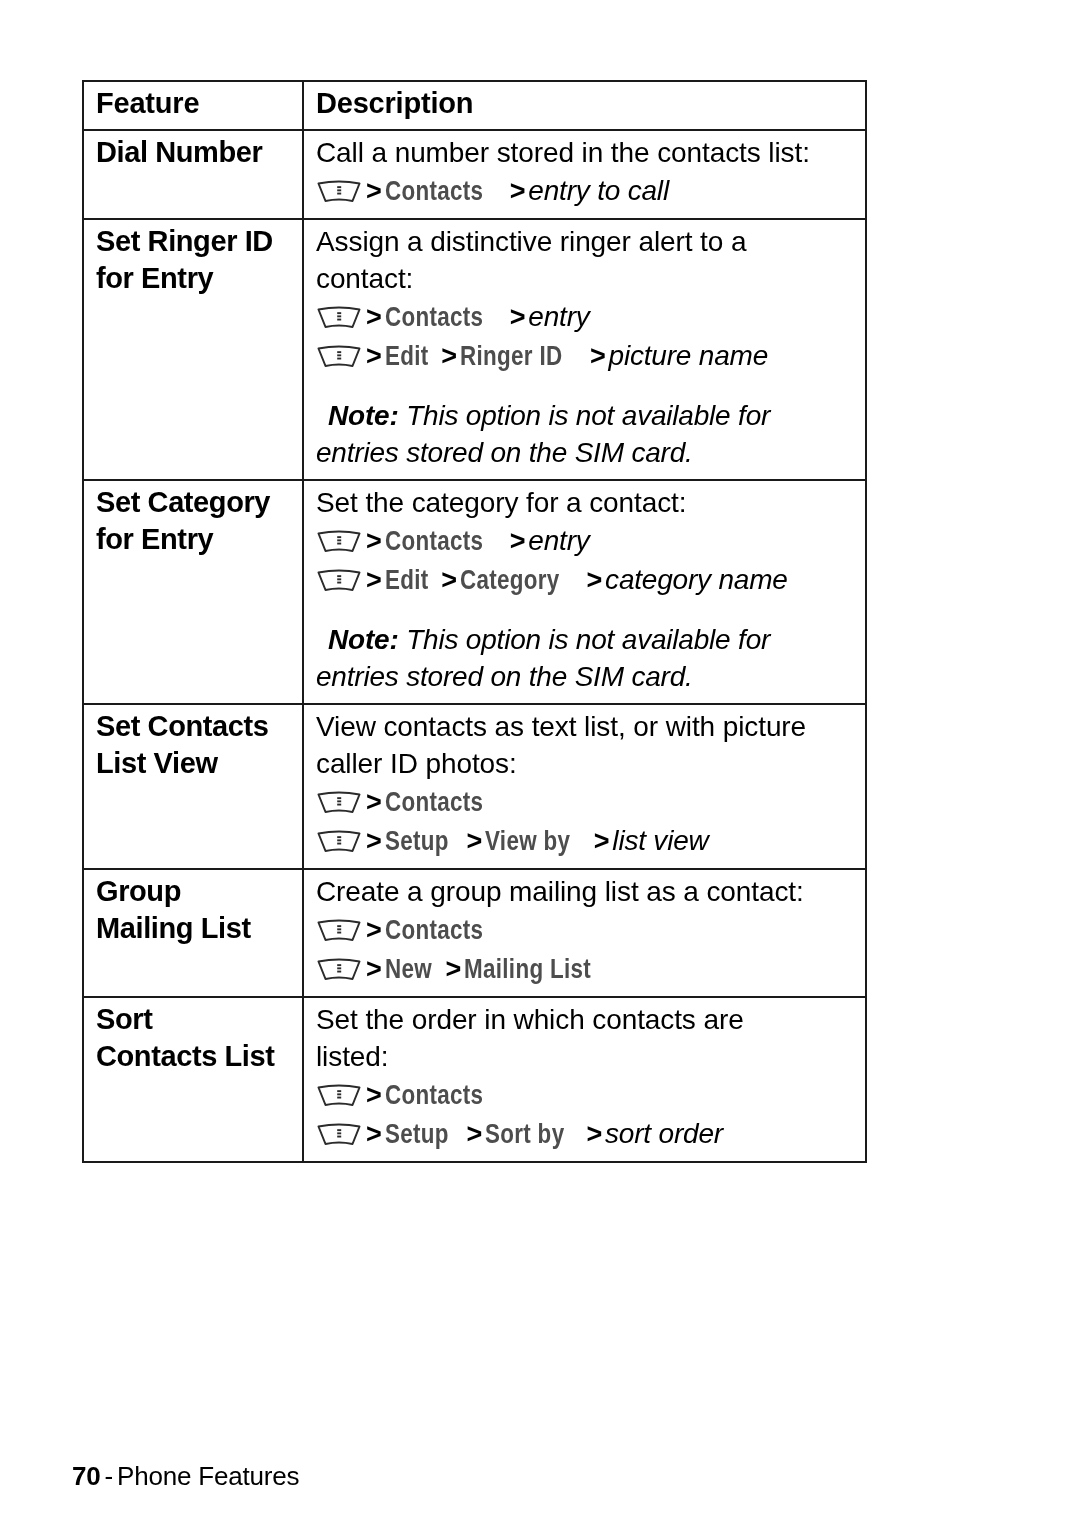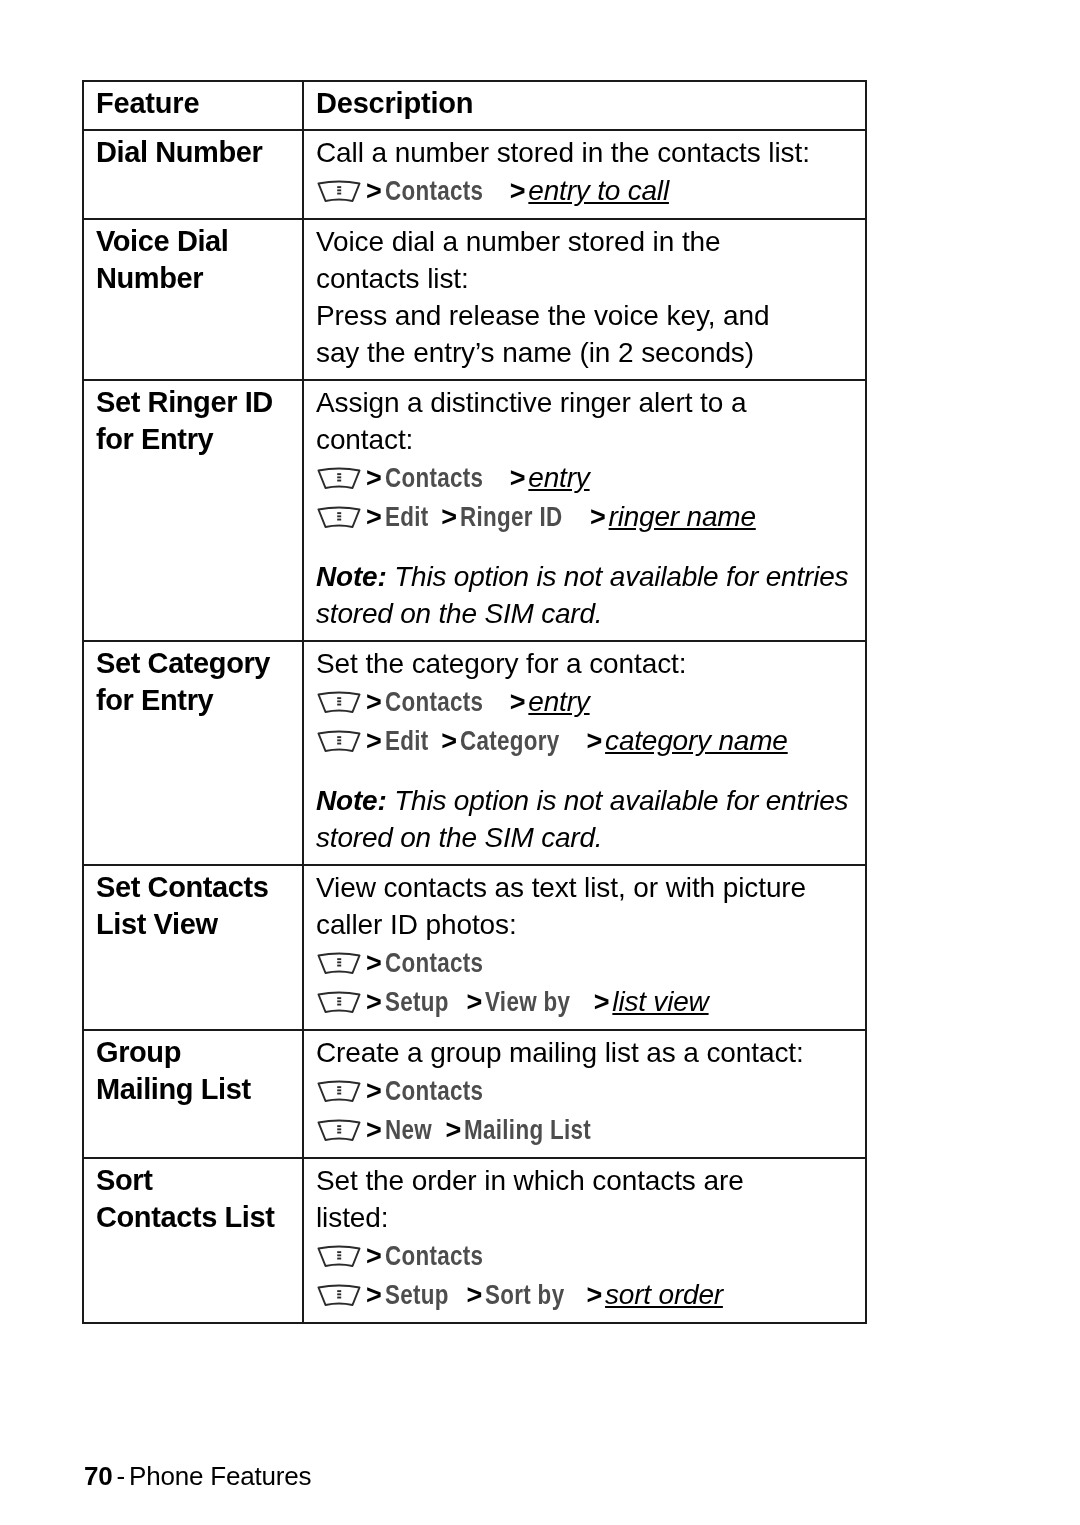--- a/index.html
+++ b/index.html
@@ -97,49 +97,48 @@
     font-weight: bold;
     color: #000;
     font-size: 27px;
     padding: 0 3px 0 2px;
   }
   .varname {
     font-style: italic;
     font-size: 28px;
     color: #000;
     letter-spacing: -0.2px;
-    text-decoration: underline;
   }
 
   
   .note {
     display: block;
     font-style: italic;
     font-size: 28px;
     line-height: 37px;
     margin-top: 22px;
     letter-spacing: -0.2px;
   }
-  .note b { font-weight: bold; font-style: italic; }
+  .note b { font-weight: bold; font-style: italic; margin-left: 12px; }
 
   
   .key-icon {
     display: inline-block;
     width: 46px;
     height: 27px;
     vertical-align: -5px;
     margin-right: 2px;
     position: relative;
   }
   .key-icon svg { display: block; }
 
   
   #footer {
     position: absolute;
-    left: 84px;
+    left: 72px;
     top: 1460px;
     font-size: 26px;
     line-height: 32px;
     letter-spacing: -0.2px;
     white-space: nowrap;
   }
   #footer .pg { font-weight: bold; }
   #footer .dash { padding: 0 4px; }
   #footer .sect { font-weight: normal; }
 </style>
@@ -169,50 +168,38 @@
             <span class="path-line"><span class="key-icon"><svg width="46" height="27" viewBox="0 0 46 27">
                   <path d="M2.5 5.5 Q23 1.5 43.5 5.5 L36.5 23 Q23 20 9.5 23 Z" fill="none" stroke="#2b2b2b" stroke-width="2" stroke-linejoin="round"></path>
                   <rect x="21.2" y="8.2" width="4.0" height="1.9" fill="#2b2b2b"></rect>
                   <rect x="21.2" y="11.4" width="4.0" height="1.9" fill="#2b2b2b"></rect>
                   <rect x="21.2" y="14.6" width="4.0" height="1.9" fill="#2b2b2b"></rect>
                 </svg></span><span class="sep">&gt;</span><span class="menu-name">Contacts</span><span class="sep">&gt;</span><span class="varname">entry to call</span></span>
           </td>
         </tr>
         <tr>
           <td class="feat-cell">
-            <span class="fl">Voice Dial</span>
-            <span class="fl">Number</span>
-          </td>
-          <td class="desc-cell">
-            <span class="desc-line">Voice dial a number stored in the</span>
-            <span class="desc-line">contacts list:</span>
-            <span class="desc-line">Press and release the voice key, and</span>
-            <span class="desc-line">say the entry’s name (in 2 seconds)</span>
-          </td>
-        </tr>
-        <tr>
-          <td class="feat-cell">
             <span class="fl">Set Ringer ID</span>
             <span class="fl">for Entry</span>
           </td>
           <td class="desc-cell">
             <span class="desc-line">Assign a distinctive ringer alert to a</span>
             <span class="desc-line">contact:</span>
             <span class="path-line"><span class="key-icon"><svg width="46" height="27" viewBox="0 0 46 27">
                   <path d="M2.5 5.5 Q23 1.5 43.5 5.5 L36.5 23 Q23 20 9.5 23 Z" fill="none" stroke="#2b2b2b" stroke-width="2" stroke-linejoin="round"></path>
                   <rect x="21.2" y="8.2" width="4.0" height="1.9" fill="#2b2b2b"></rect>
                   <rect x="21.2" y="11.4" width="4.0" height="1.9" fill="#2b2b2b"></rect>
                   <rect x="21.2" y="14.6" width="4.0" height="1.9" fill="#2b2b2b"></rect>
                 </svg></span><span class="sep">&gt;</span><span class="menu-name">Contacts</span><span class="sep">&gt;</span><span class="varname">entry</span></span>
             <span class="path-line"><span class="key-icon"><svg width="46" height="27" viewBox="0 0 46 27">
                   <path d="M2.5 5.5 Q23 1.5 43.5 5.5 L36.5 23 Q23 20 9.5 23 Z" fill="none" stroke="#2b2b2b" stroke-width="2" stroke-linejoin="round"></path>
                   <rect x="21.2" y="8.2" width="4.0" height="1.9" fill="#2b2b2b"></rect>
                   <rect x="21.2" y="11.4" width="4.0" height="1.9" fill="#2b2b2b"></rect>
                   <rect x="21.2" y="14.6" width="4.0" height="1.9" fill="#2b2b2b"></rect>
-                </svg></span><span class="sep">&gt;</span><span class="menu-name">Edit</span><span class="sep">&gt;</span><span class="menu-name">Ringer ID</span><span class="sep">&gt;</span><span class="varname">ringer name</span></span>
+                </svg></span><span class="sep">&gt;</span><span class="menu-name">Edit</span><span class="sep">&gt;</span><span class="menu-name">Ringer ID</span><span class="sep">&gt;</span><span class="varname">picture name</span></span>
             <span class="note"><b>Note:</b><span> This option is not available for entries stored on the SIM card.</span></span>
           </td>
         </tr>
         <tr>
           <td class="feat-cell">
             <span class="fl">Set Category</span>
             <span class="fl">for Entry</span>
           </td>
           <td class="desc-cell">
             <span class="desc-line">Set the category for a contact:</span>

